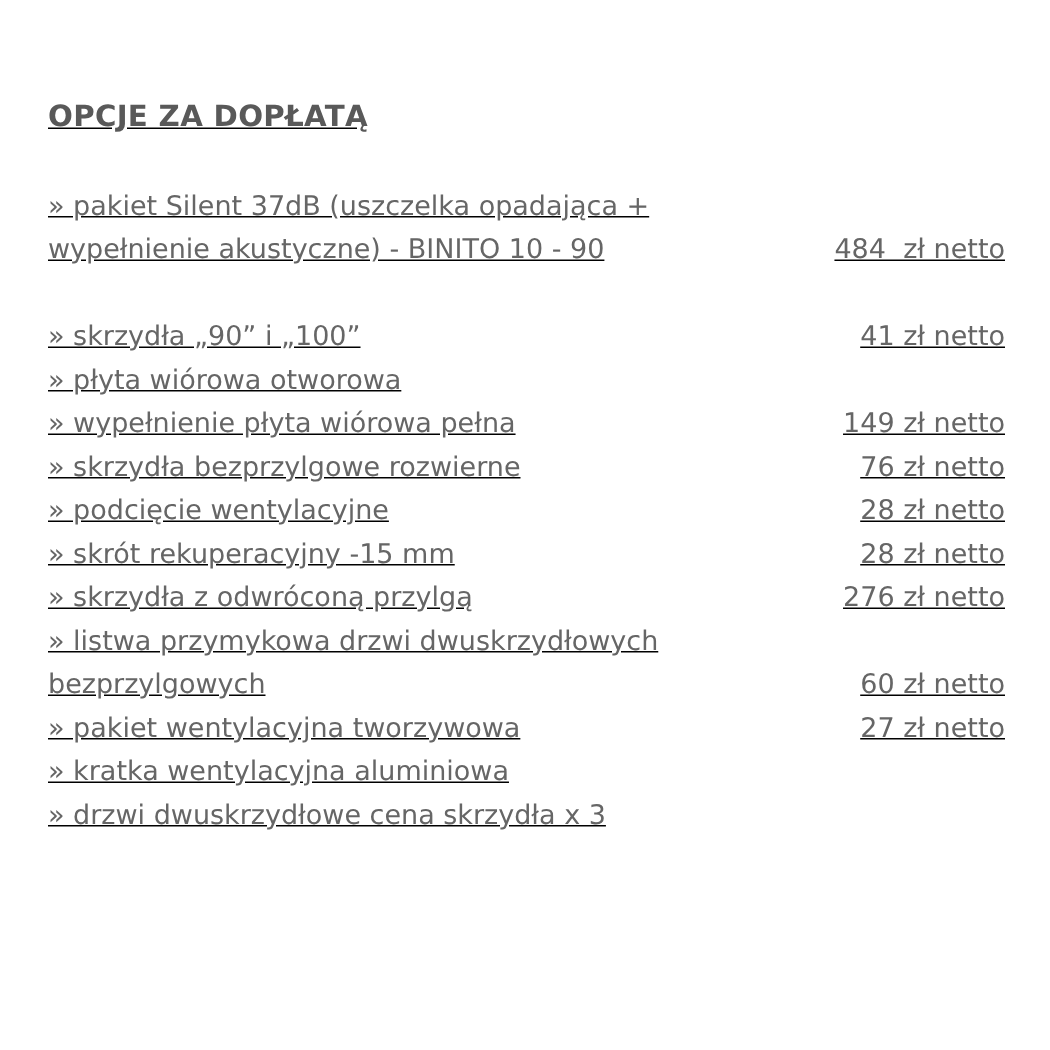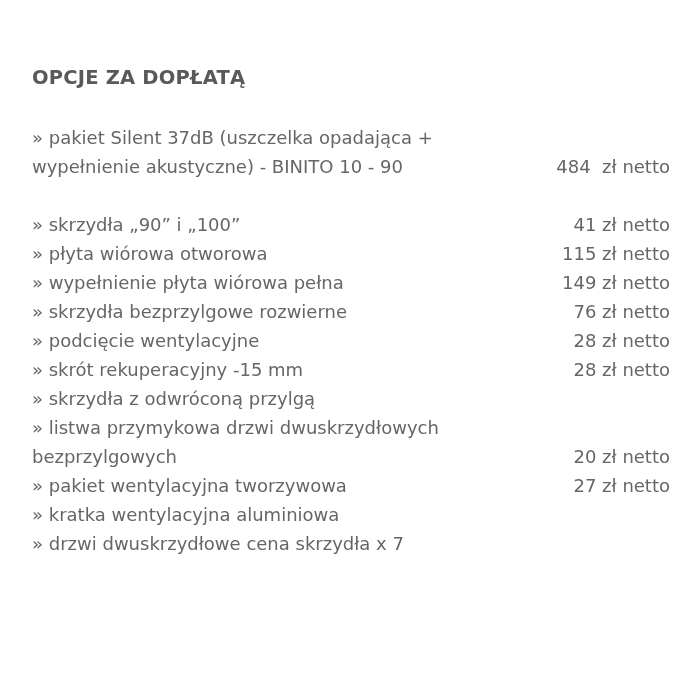--- a/index.html
+++ b/index.html
@@ -11,20 +11,21 @@
     width: 700px;
     height: 700px;
     font-family: "DejaVu Sans", "Liberation Sans", sans-serif;
     overflow: hidden;
   }
   .page {
     box-sizing: border-box;
     width: 700px;
     height: 637px;
     padding: 66px 30px 0 32px;
+    text-decoration: underline;
   }
   .page-title {
     margin: 0 0 34px 0;
     font-size: 19.5px;
     font-weight: 700;
     letter-spacing: 0.2px;
     color: #595959;
   }
   .price-list {
     display: flex;
@@ -62,53 +63,53 @@
     <span class="item-label">» pakiet Silent 37dB (uszczelka opadająca +
 wypełnienie akustyczne) - BINITO 10 - 90</span>
     <span class="item-price">484  zł netto</span>
   </div>
       <div class="row">
     <span class="item-label">» skrzydła „90” i „100”</span>
     <span class="item-price">41 zł netto</span>
   </div>
       <div class="row">
     <span class="item-label">» płyta wiórowa otworowa</span>
-    <span class="item-price">115 zł netto</span>
   </div>
       <div class="row">
     <span class="item-label">» wypełnienie płyta wiórowa pełna</span>
     <span class="item-price">149 zł netto</span>
   </div>
       <div class="row">
     <span class="item-label">» skrzydła bezprzylgowe rozwierne</span>
     <span class="item-price">76 zł netto</span>
   </div>
       <div class="row">
     <span class="item-label">» podcięcie wentylacyjne</span>
     <span class="item-price">28 zł netto</span>
   </div>
       <div class="row">
     <span class="item-label">» skrót rekuperacyjny -15 mm</span>
     <span class="item-price">28 zł netto</span>
   </div>
       <div class="row">
     <span class="item-label">» skrzydła z odwróconą przylgą</span>
+    <span class="item-price">276 zł netto</span>
   </div>
       <div class="row">
     <span class="item-label">» listwa przymykowa drzwi dwuskrzydłowych
 bezprzylgowych</span>
-    <span class="item-price">20 zł netto</span>
+    <span class="item-price">60 zł netto</span>
   </div>
       <div class="row">
     <span class="item-label">» pakiet wentylacyjna tworzywowa</span>
     <span class="item-price">27 zł netto</span>
   </div>
       <div class="row">
     <span class="item-label">» kratka wentylacyjna aluminiowa</span>
   </div>
       <div class="row">
-    <span class="item-label">» drzwi dwuskrzydłowe cena skrzydła x 7</span>
+    <span class="item-label">» drzwi dwuskrzydłowe cena skrzydła x 3</span>
     <span class="item-price"></span>
   </div>
       <div class="row">
   </div>
     </div>
 </div>
 
 </body></html>

